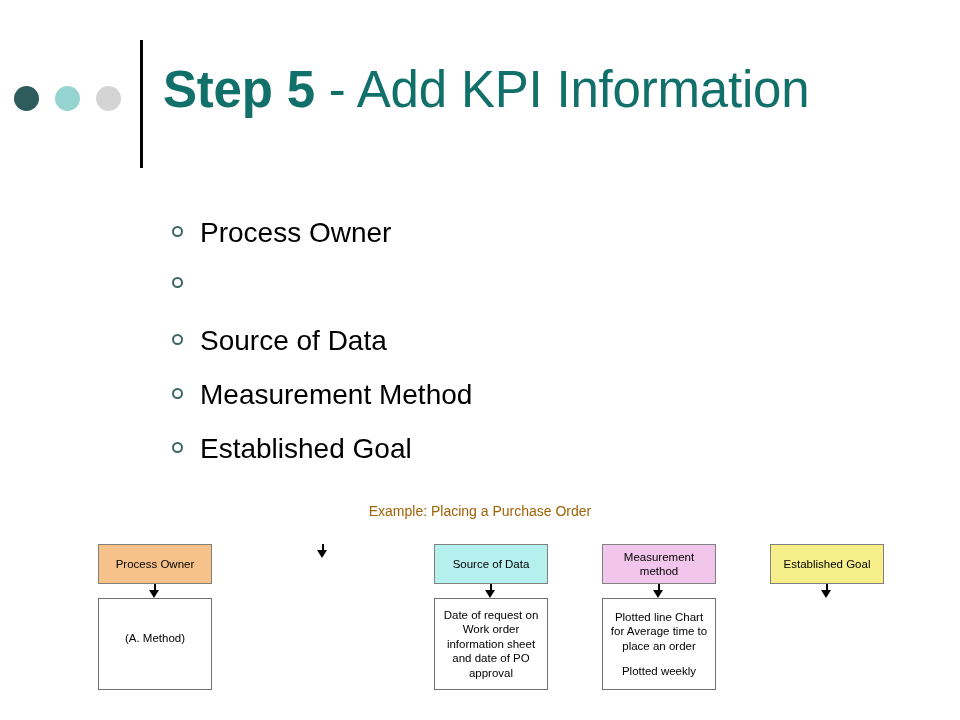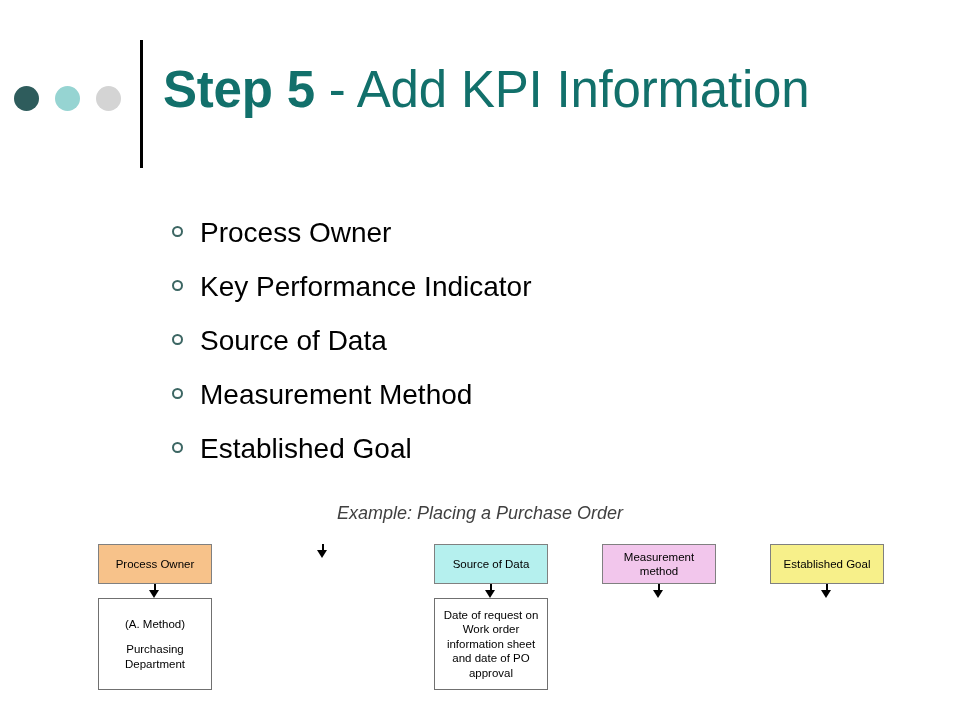--- a/index.html
+++ b/index.html
@@ -99,23 +99,22 @@
     white-space: nowrap;
   }
 
   
   #example-caption {
     position: absolute;
     left: 0;
     top: 503px;
     width: 960px;
     text-align: center;
-    font-size: 18px;
-    font-style: italic;
-    color: #404040;
+    font-size: 14px;
+    color: #a16207;
   }
 
   
   #diagram {
     position: absolute;
     left: 0;
     top: 544px;
     width: 960px;
     height: 152px;
   }
@@ -206,21 +205,20 @@
 
   <div id="bullet-list">
 
     <div class="bullet-row">
       <span class="bullet-mark"><i></i></span>
       <span class="bullet-text">Process Owner</span>
     </div>
 
     <div class="bullet-row">
       <span class="bullet-mark"><i></i></span>
-      <span class="bullet-text">Key Performance Indicator</span>
     </div>
 
     <div class="bullet-row">
       <span class="bullet-mark"><i></i></span>
       <span class="bullet-text">Source of Data</span>
     </div>
 
     <div class="bullet-row">
       <span class="bullet-mark"><i></i></span>
       <span class="bullet-text">Measurement Method</span>
@@ -239,21 +237,20 @@
 
     <div class="dcol c0">
       <div class="dhead" style="background: rgb(247, 194, 138);">Process Owner</div>
       <div class="dconn">
           <span class="stem"></span>
           <span class="head"></span>
         </div>
       <div class="dbody">
         <span>(A. Method)</span>
         <span class="gap"></span>
-        <span>Purchasing Department</span>
       </div>
     </div>
 
     <div class="dcol c1">
       <div class="dconn">
           <span class="stem"></span>
           <span class="head"></span>
         </div>
     </div>
 
@@ -267,20 +264,25 @@
         <span>Date of request on Work order information sheet and date of PO approval</span>
       </div>
     </div>
 
     <div class="dcol c3">
       <div class="dhead" style="background: rgb(242, 198, 236);">Measurement method</div>
       <div class="dconn">
           <span class="stem"></span>
           <span class="head"></span>
         </div>
+      <div class="dbody">
+        <span>Plotted line Chart for Average time to place an order</span>
+        <span class="gap"></span>
+        <span>Plotted weekly</span>
+      </div>
     </div>
 
     <div class="dcol c4">
       <div class="dhead" style="background: rgb(247, 240, 138);">Established Goal</div>
       <div class="dconn">
           <span class="stem"></span>
           <span class="head"></span>
         </div>
     </div>
 

